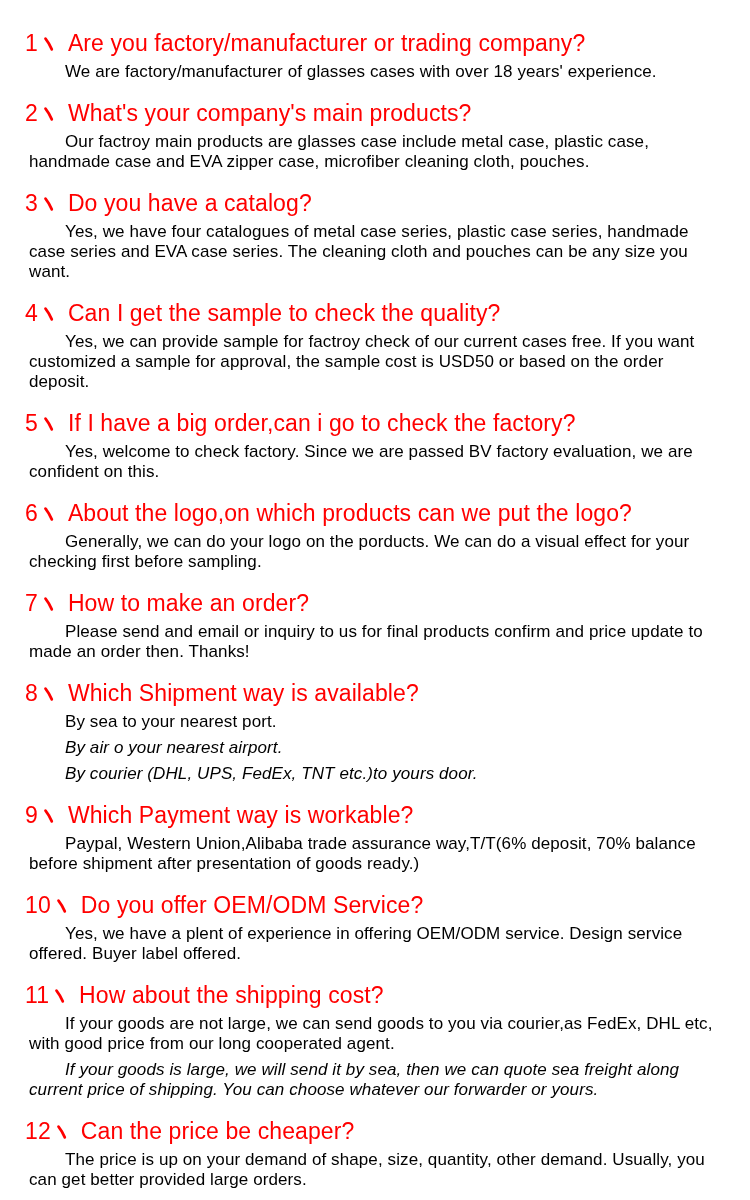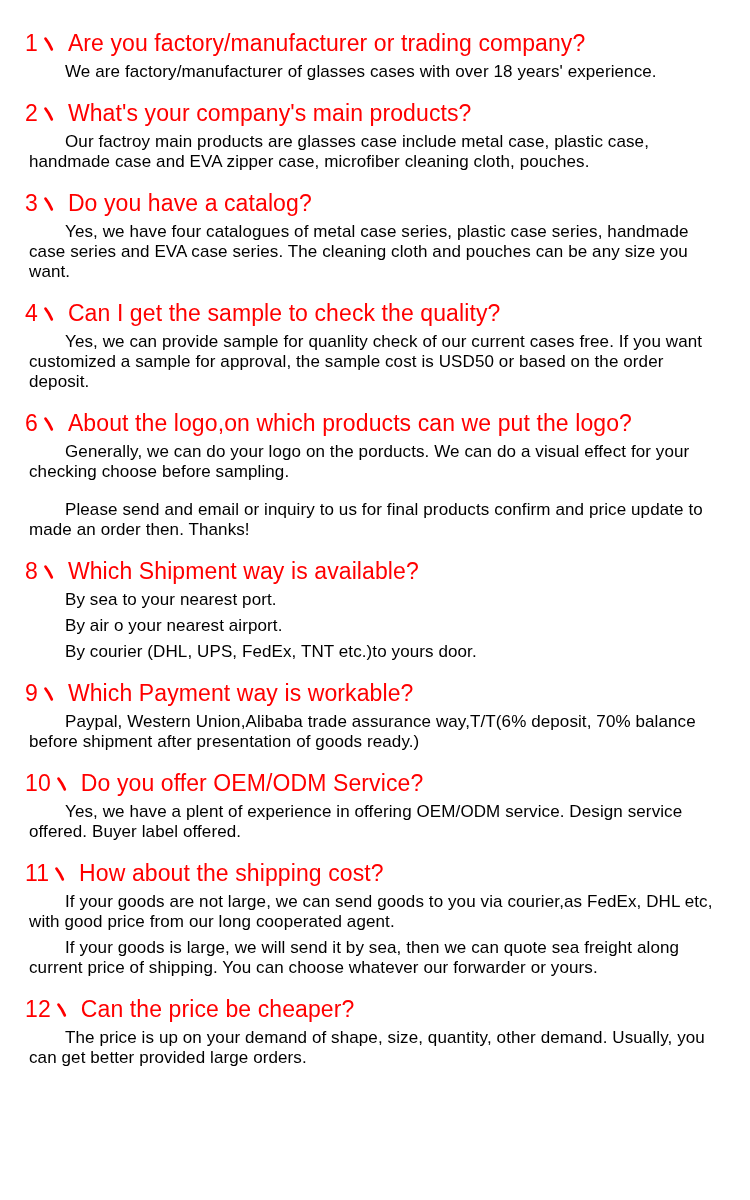--- a/index.html
+++ b/index.html
@@ -44,20 +44,21 @@
   p.answer {
     margin: 4px;
     color: #000000;
     font-size: 17px;
     line-height: 20px;
     text-indent: 36px;
     letter-spacing: 0.1px;
   }
   p.answer + p.answer {
     margin-top: 6px;
+    font-style: italic;
   }
 </style>
 </head>
 <body>
 
 <div class="page">
 
   <section class="faq-item">
     <h2 class="question"><span>1</span><span class="cjk-comma"><svg viewBox="0 0 20 20" aria-hidden="true">
             <path d="M5 4 Q9 9 12 16" fill="none" stroke="currentColor" stroke-width="3" stroke-linecap="round"></path>
@@ -76,32 +77,41 @@
     <h2 class="question"><span>3</span><span class="cjk-comma"><svg viewBox="0 0 20 20" aria-hidden="true">
             <path d="M5 4 Q9 9 12 16" fill="none" stroke="currentColor" stroke-width="3" stroke-linecap="round"></path>
           </svg></span><span>Do you have a catalog?</span></h2>
     <p class="answer">Yes, we have four catalogues of metal case series, plastic case series, handmade case series and EVA case series. The cleaning cloth and pouches can be any size you want.</p>
   </section>
 
   <section class="faq-item">
     <h2 class="question"><span>4</span><span class="cjk-comma"><svg viewBox="0 0 20 20" aria-hidden="true">
             <path d="M5 4 Q9 9 12 16" fill="none" stroke="currentColor" stroke-width="3" stroke-linecap="round"></path>
           </svg></span><span>Can I get the sample to check the quality?</span></h2>
-    <p class="answer">Yes, we can provide sample for quanlity check of our current cases free. If you want customized a sample for approval, the sample cost is USD50 or based on the order deposit.</p>
+    <p class="answer">Yes, we can provide sample for factroy check of our current cases free. If you want customized a sample for approval, the sample cost is USD50 or based on the order deposit.</p>
   </section>
 
+  <section class="faq-item">
+    <h2 class="question"><span>5</span><span class="cjk-comma"><svg viewBox="0 0 20 20" aria-hidden="true">
+            <path d="M5 4 Q9 9 12 16" fill="none" stroke="currentColor" stroke-width="3" stroke-linecap="round"></path>
+          </svg></span><span>If I have a big order,can i go to check the factory?</span></h2>
+    <p class="answer">Yes, welcome to check factory. Since we are passed BV factory evaluation, we are confident on this.</p>
+  </section>
 
   <section class="faq-item">
     <h2 class="question"><span>6</span><span class="cjk-comma"><svg viewBox="0 0 20 20" aria-hidden="true">
             <path d="M5 4 Q9 9 12 16" fill="none" stroke="currentColor" stroke-width="3" stroke-linecap="round"></path>
           </svg></span><span>About the logo,on which products can we put the logo?</span></h2>
-    <p class="answer">Generally, we can do your logo on the porducts. We can do a visual effect for your checking choose before sampling.</p>
+    <p class="answer">Generally, we can do your logo on the porducts. We can do a visual effect for your checking first before sampling.</p>
   </section>
 
   <section class="faq-item">
+    <h2 class="question"><span>7</span><span class="cjk-comma"><svg viewBox="0 0 20 20" aria-hidden="true">
+            <path d="M5 4 Q9 9 12 16" fill="none" stroke="currentColor" stroke-width="3" stroke-linecap="round"></path>
+          </svg></span><span>How to make an order?</span></h2>
     <p class="answer">Please send and email or inquiry to us for final products confirm and price update to made an order then. Thanks!</p>
   </section>
 
   <section class="faq-item">
     <h2 class="question"><span>8</span><span class="cjk-comma"><svg viewBox="0 0 20 20" aria-hidden="true">
             <path d="M5 4 Q9 9 12 16" fill="none" stroke="currentColor" stroke-width="3" stroke-linecap="round"></path>
           </svg></span><span>Which Shipment way is available?</span></h2>
     <p class="answer">By sea to your nearest port.</p>
     <p class="answer">By air o your nearest airport.</p>
     <p class="answer">By courier (DHL, UPS, FedEx, TNT etc.)to yours door.</p>

